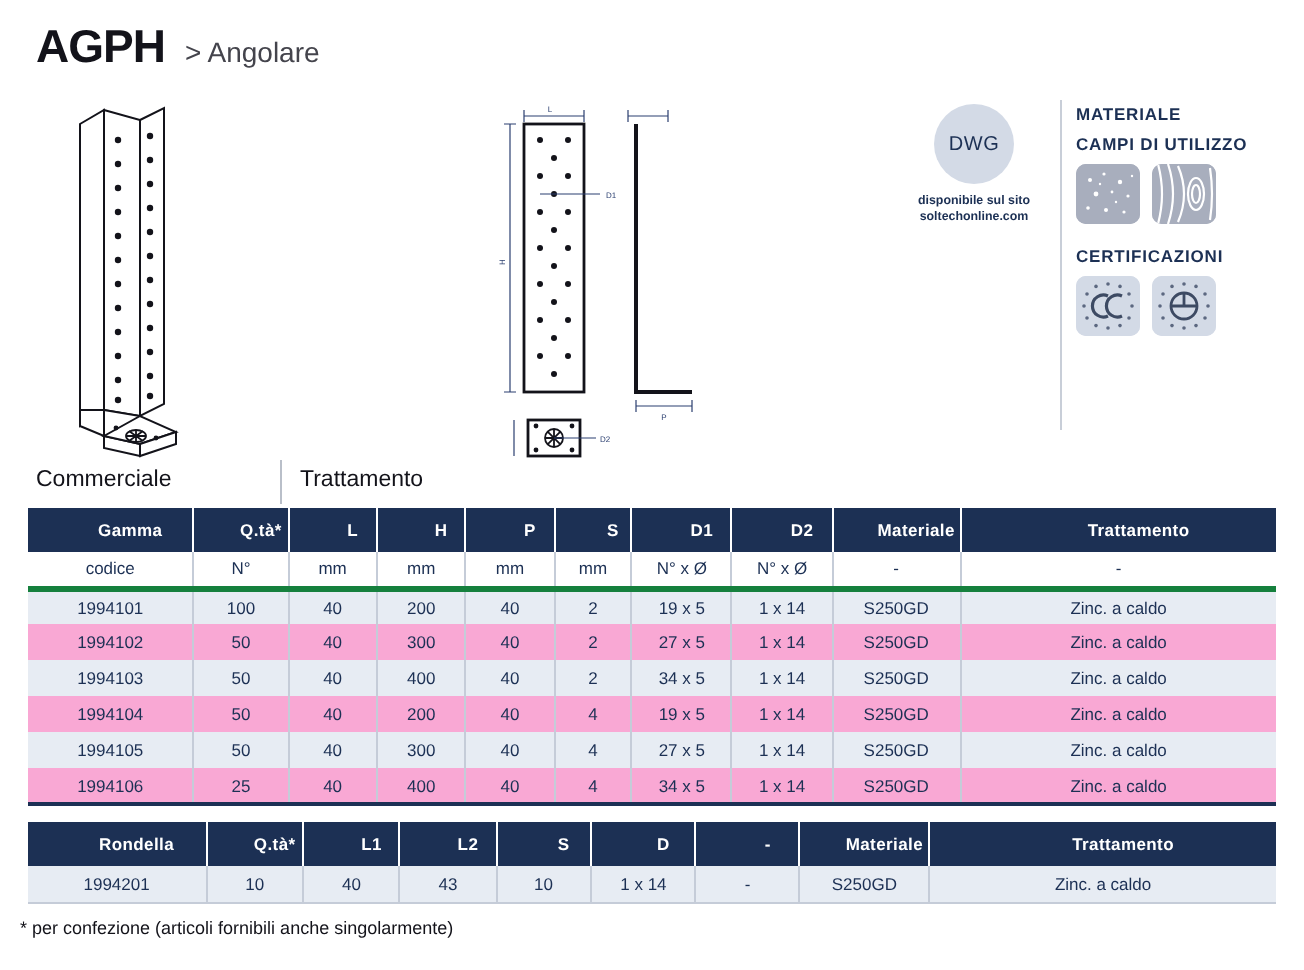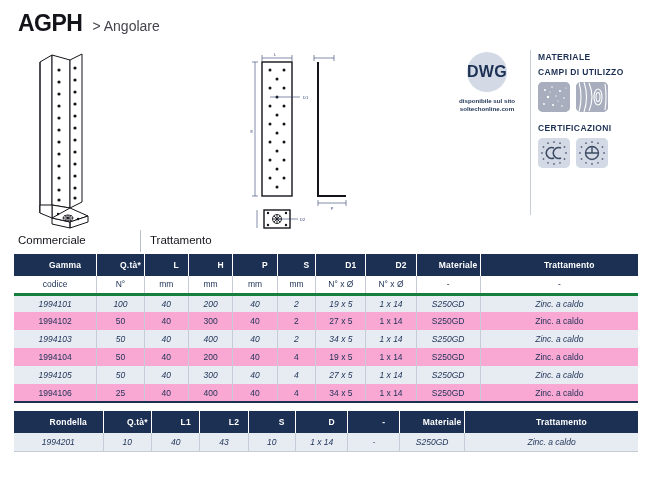--- a/index.html
+++ b/index.html
@@ -21,21 +21,21 @@
   
   .draw-iso { position: absolute; left: 20px; top: 50px; width: 120px; height: 180px; }
   .draw-ortho { position: absolute; left: 248px; top: 48px; width: 120px; height: 185px; }
 
   
   .dwg-block { position: absolute; left: 448px; top: 52px; width: 78px; text-align: center; }
   .dwg-circle {
     width: 40px; height: 40px; border-radius: 50%;
     background: #d3dae6; margin: 0 auto;
     display: flex; align-items: center; justify-content: center;
-    font-size: 16px; font-weight: bold; color: #1c3054; letter-spacing: .3px;
+    font-size: 10px; font-weight: normal; color: #1c3054; letter-spacing: .3px;
   }
   .dwg-caption { font-size: 6.2px; color: #1c3054; margin-top: 5px; line-height: 1.35; font-weight: bold; }
 
   .divider-v { position: absolute; left: 530px; top: 50px; width: 1px; height: 165px; background: #c8ced8; }
 
   .info-panel { position: absolute; left: 538px; top: 52px; width: 110px; }
   .info-head { font-size: 8.5px; font-weight: bold; letter-spacing: .4px; color: #1c3054; margin-bottom: 5px; }
   .badge-row { display: flex; gap: 6px; margin-bottom: 11px; }
   .mat-badge {
     width: 34px; height: 30px; border-radius: 5px; background: #d3dae6;
@@ -54,21 +54,21 @@
   table { border-collapse: collapse; position: absolute; left: 14px; width: 624px; }
   table.main { top: 254px; }
   table.rond { top: 411px; }
   th, td {
     font-size: 8.5px; text-align: center; padding: 0;
     height: 18px; border-left: 1px solid #ffffff; border-right: 1px solid #ffffff;
   }
   thead th { background: #1c3054; color: #ffffff; font-weight: bold; height: 22px; letter-spacing: .2px; padding-left: 20px; }
   tbody tr td { color: #1c3054; }
   tr.units td { background: #ffffff; border-bottom: 3px solid #15803d; }
-  tr.odd td { background: #e7ecf3; font-style: italic; }
+  tr.odd td { background: #e7ecf3; }
   tr.even td { background: #f9a8d4; }
   tbody tr td { border-left: 1px solid #c5ccd8; border-right: 1px solid #c5ccd8; }
   tbody tr td:first-child { border-left: none; }
   tbody tr td:last-child { border-right: none; }
   thead th:first-child { border-left: none; }
   thead th:last-child { border-right: none; }
   tbody tr:last-child td { border-bottom: 2px solid #1c3054; }
   table.rond tbody tr td { border-bottom: 1px solid #c5ccd8; }
 
   .footnote { position: absolute; left: 10px; top: 459px; font-size: 9px; color: #13131a; }
@@ -469,14 +469,15 @@
           <td>43</td>
           <td>10</td>
           <td>1 x 14</td>
           <td>-</td>
           <td>S250GD</td>
           <td>Zinc. a caldo</td>
         </tr>
       </tbody>
   </table>
 
+  <div class="footnote">* per confezione (articoli fornibili anche singolarmente)</div>
 
 </div>
 
 </body></html>

